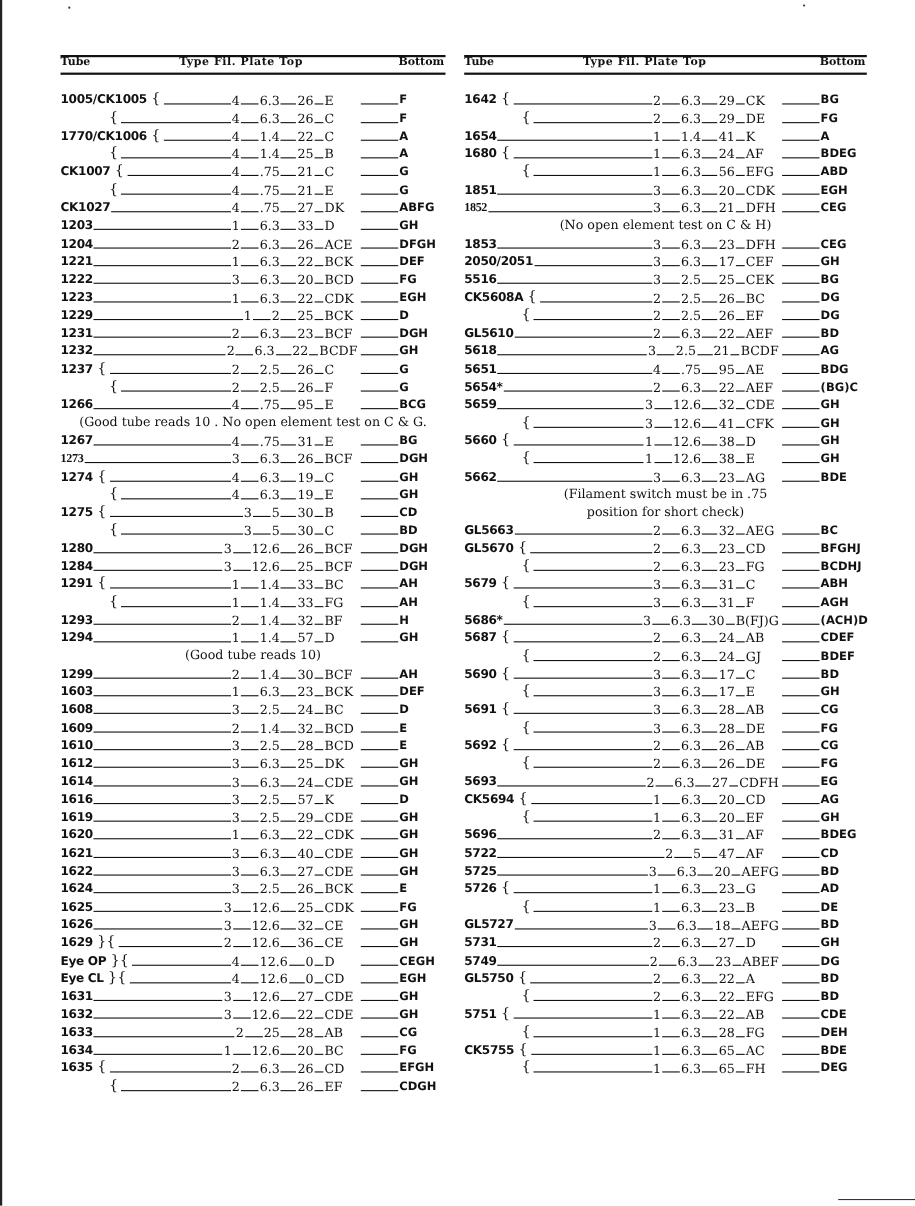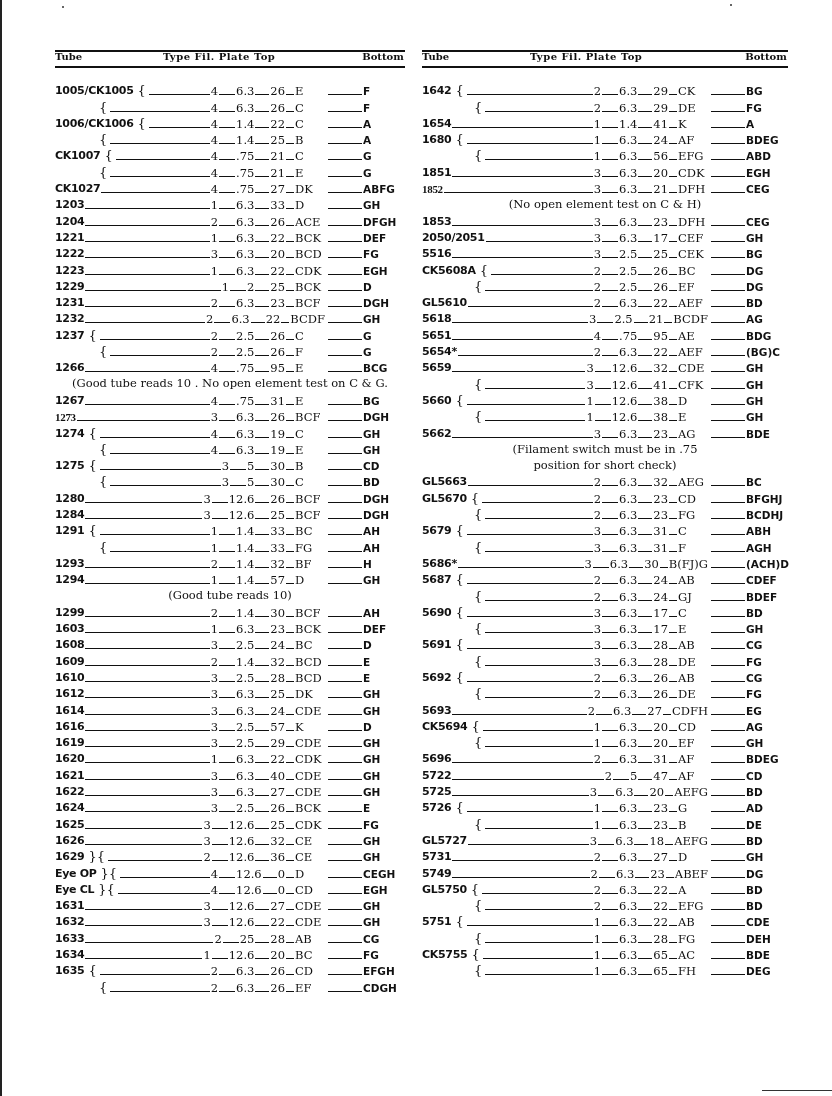--- a/index.html
+++ b/index.html
@@ -71,21 +71,21 @@
         <span class="dash d1"></span>
         <span class="val val-fil">6.3</span>
         <span class="dash d2"></span>
         <span class="val val-plate">26</span>
         <span class="dash d3"></span>
         <span class="val val-top">C</span>
         <span class="tail"></span>
         <span class="val-bottom">F</span>
       </div>
       <div class="row">
-        <span class="tube" style="min-width: 0px;">1006/CK1006</span>
+        <span class="tube" style="min-width: 0px;">1770/CK1006</span>
         <span class="brace">{</span>
         <span class="lead"></span>
         <span class="val val-type">4</span>
         <span class="dash d1"></span>
         <span class="val val-fil">1.4</span>
         <span class="dash d2"></span>
         <span class="val val-plate">22</span>
         <span class="dash d3"></span>
         <span class="val val-top">C</span>
         <span class="tail"></span>

